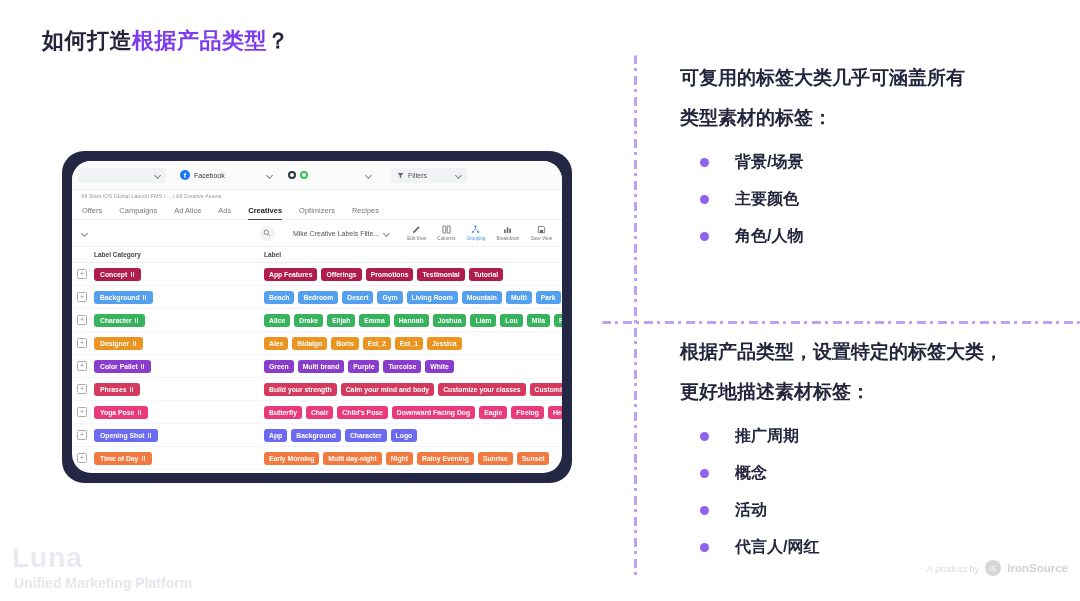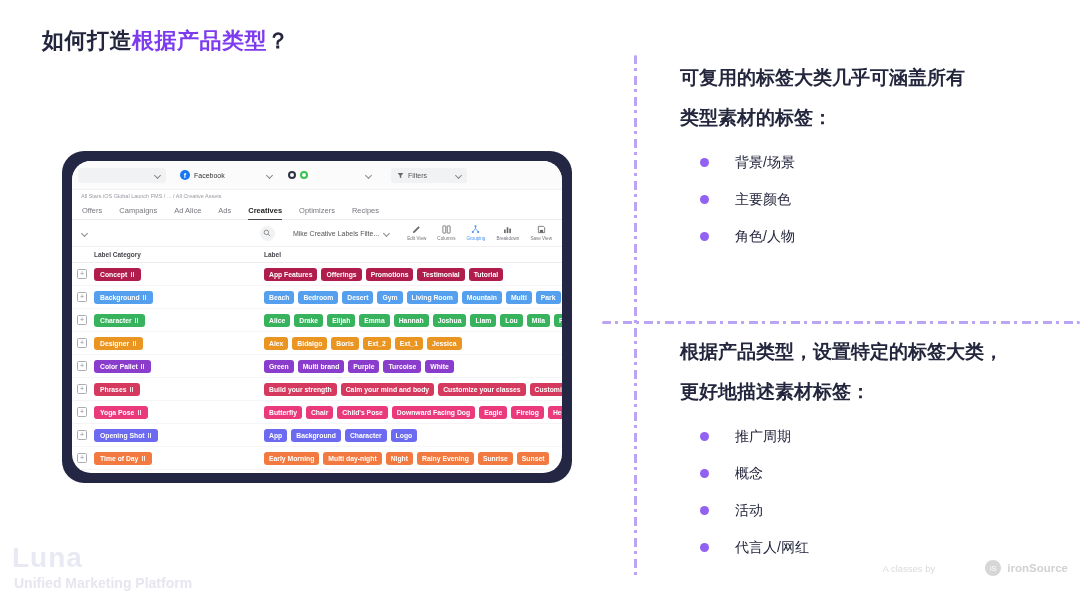--- a/index.html
+++ b/index.html
@@ -59,29 +59,29 @@
     background:repeating-linear-gradient(180deg,#bca4f5 0 9px,transparent 9px 13px,#bca4f5 13px 16px,transparent 16px 21px);}
   .hline{position:absolute;left:602px;right:0;top:321px;height:3px;border-radius:2px;
     background:repeating-linear-gradient(90deg,#bca4f5 0 9px,transparent 9px 13px,#bca4f5 13px 16px,transparent 16px 21px);}
 
   
   .sec{position:absolute;left:680px;width:392px;color:#23263c;}
   .sec.s1{top:58px;}
   .sec.s2{top:332px;}
   .sec .h{font-size:19px;font-weight:bold;line-height:40px;}
   .sec ul{list-style:none;margin:6px 0 0;padding:0;}
-  .sec li{font-size:14px;height:37px;display:flex;align-items:center;padding-left:55px;position:relative;}
+  .sec li{font-size:16px;height:37px;display:flex;align-items:center;padding-left:55px;position:relative;font-weight:bold;}
   .sec li::before{content:"";position:absolute;left:20px;top:50%;margin-top:-4.5px;width:9px;height:9px;border-radius:50%;background:#9161f2;}
 
   
   .luna{position:absolute;left:12px;top:542px;color:#e9e9f4;font-weight:bold;font-size:28px;letter-spacing:1px;}
   .luna-sub{position:absolute;left:14px;top:575px;color:#e6e6f1;font-size:14px;font-weight:bold;}
   .credit{position:absolute;right:12px;top:560px;display:flex;align-items:center;gap:6px;}
   .credit .by{color:#dadada;font-size:9.5px;}
-  .is-badge{width:16px;height:16px;border-radius:50%;background:#d6d6d6;color:#fff;font-size:7.5px;font-weight:normal;display:flex;align-items:center;justify-content:center;margin-left:44px;}
+  .is-badge{width:16px;height:16px;border-radius:50%;background:#d6d6d6;color:#fff;font-size:7.5px;font-weight:normal;display:flex;align-items:center;justify-content:center;}
   .brandname{color:#d2d2d2;font-size:11.5px;font-weight:bold;}
 </style>
 </head>
 <body>
 
 <div class="slide">
 
   <div class="title">
     <span>如何打造</span><span class="hl">根据产品类型</span><span>？</span>
   </div>
@@ -376,18 +376,18 @@
       <li>推广周期</li>
       <li>概念</li>
       <li>活动</li>
       <li>代言人/网红</li>
     </ul>
   </div>
 
   <div class="luna">Luna</div>
   <div class="luna-sub">Unified Marketing Platform</div>
   <div class="credit">
-    <span class="by">A classes by</span>
+    <span class="by">A product by</span>
     <span class="is-badge">iS</span>
     <span class="brandname">ironSource</span>
   </div>
 
 </div>
 
 </body></html>

